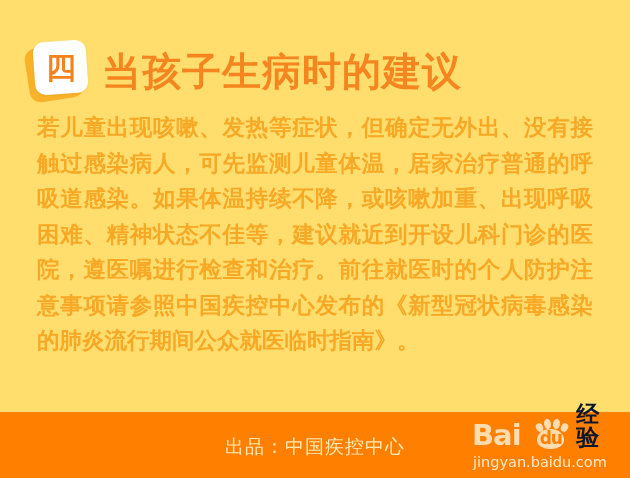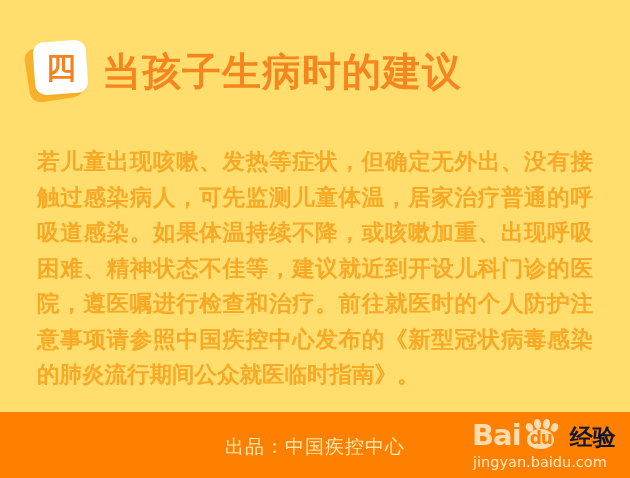--- a/index.html
+++ b/index.html
@@ -80,21 +80,21 @@
     color: #f5861f;
     letter-spacing: 1px;
     line-height: 1;
     white-space: nowrap;
   }
 
   
   .body-text {
     position: absolute;
     left: 37px;
-    top: 144px;
+    top: 110px;
     width: 556px;
     font-family: "DejaVu Sans", "Liberation Sans", sans-serif;
     font-size: 22.5px;
     font-weight: bold;
     line-height: 35.5px;
     color: #f7a825;
     text-align: justify;
     text-justify: inter-character;
     letter-spacing: 0px;
   }
@@ -145,21 +145,21 @@
     font-size: 29px;
     font-weight: bold;
     color: #ffdcb0;
     line-height: 1;
     letter-spacing: -1px;
   }
   .paw {
     position: relative;
     width: 36px;
     height: 32px;
-    margin-left: 1px;
+    margin-left: 11px;
   }
   .paw-toe {
     position: absolute;
     background: #ffdcb0;
     border-radius: 50%;
   }
   .t1 { width: 7px;  height: 9px;  left: 4px;  top: 5px;  transform: rotate(-25deg); }
   .t2 { width: 7px;  height: 10px; left: 12px; top: 1px;  transform: rotate(-10deg); }
   .t3 { width: 7px;  height: 10px; left: 21px; top: 1px;  transform: rotate(10deg); }
   .t4 { width: 7px;  height: 9px;  left: 29px; top: 5px;  transform: rotate(25deg); }

